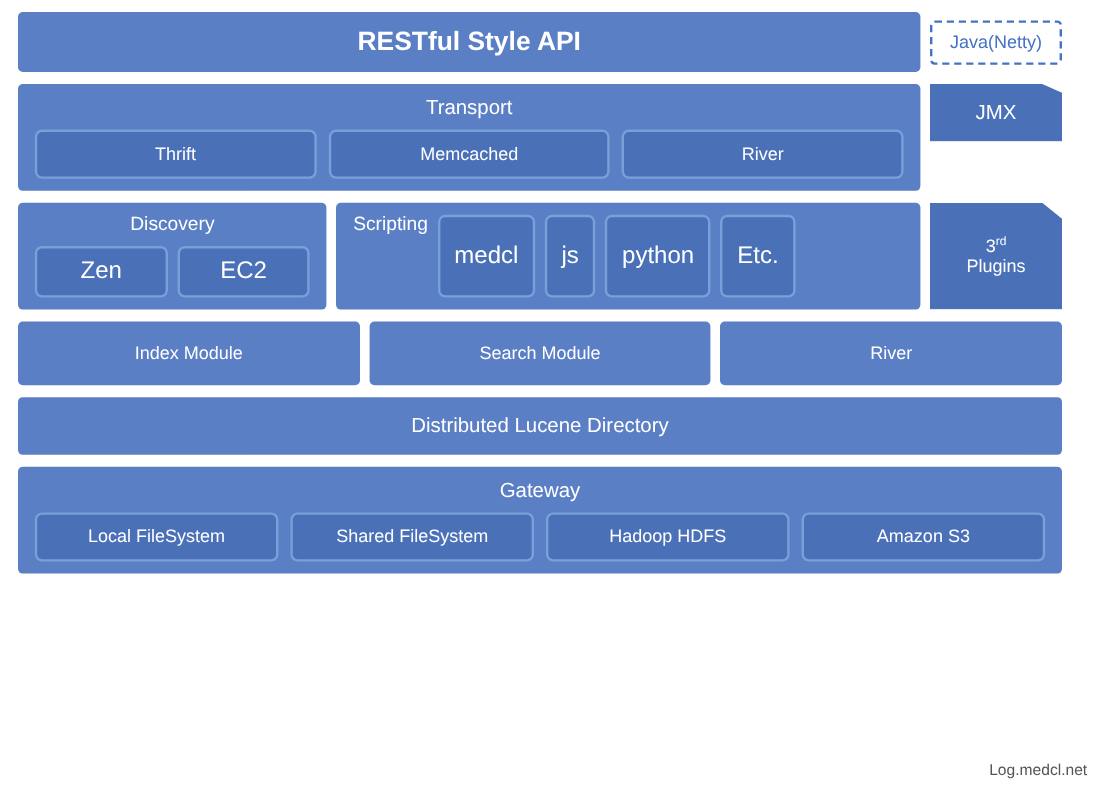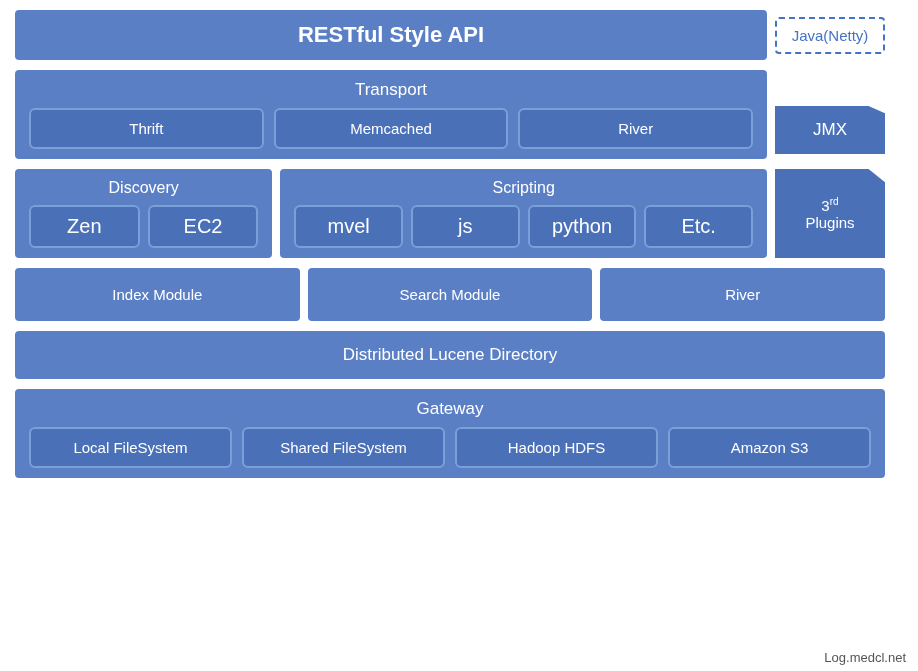--- a/index.html
+++ b/index.html
@@ -112,21 +112,20 @@
       color: #fff;
       font-size: 17px;
       padding: 14px 20px;
       text-align: center;
       display: flex;
       align-items: center;
       justify-content: center;
       clip-path: polygon(0 0, 85% 0, 100% 15%, 100% 100%, 0 100%);
       width: 110px;
       min-width: 100px;
-      margin-top: 36px;
     }
 
     
     .plugins-box {
       background: #4a70b8;
       color: #fff;
       font-size: 15px;
       padding: 14px 14px;
       text-align: center;
       display: flex;
@@ -146,21 +145,21 @@
       flex-direction: column;
       gap: 8px;
       flex: 1;
     }
 
     .scripting-outer {
       background: #5b7fc4;
       border-radius: 4px;
       padding: 10px 14px;
       display: flex;
-      flex-direction: column;
+      flex-direction: row;
       gap: 8px;
       flex: 2;
     }
 
     .section-title {
       color: #fff;
       font-size: 16px;
       text-align: center;
     }
 
@@ -228,21 +227,21 @@
       text-align: center;
     }
 
     .gateway-inner {
       display: flex;
       gap: 10px;
     }
 
     .watermark {
       position: absolute;
-      bottom: 6px;
+      bottom: 22px;
       right: 12px;
       font-size: 13px;
       color: #555;
     }
 
     sup {
       font-size: 10px;
     }
   </style>
 </head>
@@ -277,21 +276,21 @@
     <div class="discovery-outer">
       <div class="section-title">Discovery</div>
       <div class="section-inner">
         <div class="inner-box-sm">Zen</div>
         <div class="inner-box-sm">EC2</div>
       </div>
     </div>
     <div class="scripting-outer">
       <div class="section-title">Scripting</div>
       <div class="section-inner">
-        <div class="inner-box-sm">mvel</div>
+        <div class="inner-box-sm">medcl</div>
         <div class="inner-box-sm">js</div>
         <div class="inner-box-sm">python</div>
         <div class="inner-box-sm">Etc.</div>
       </div>
     </div>
     <div class="plugins-box">
       <span>
         <span>3</span><sup>rd</sup><br>
         <span>Plugins</span>
       </span>

